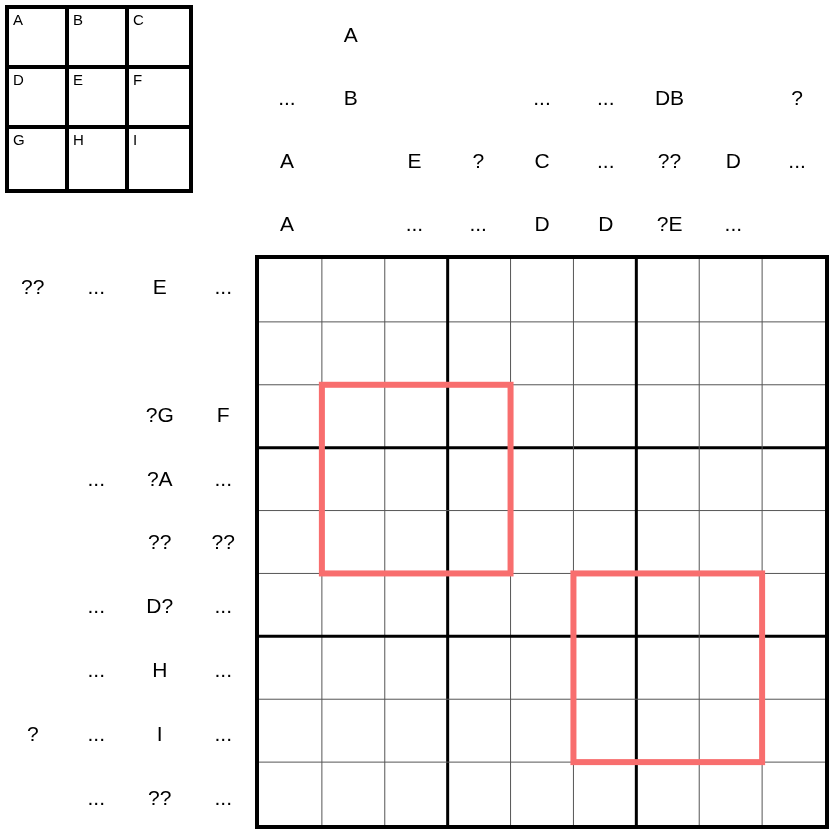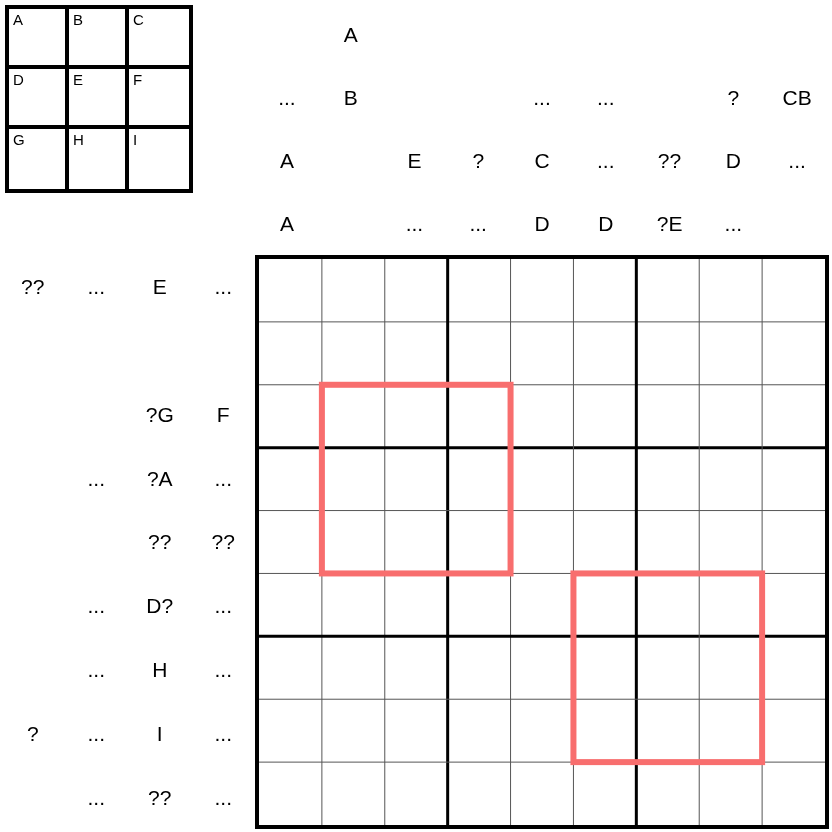--- a/index.html
+++ b/index.html
@@ -83,23 +83,23 @@
     <div class="clue-cell"></div>
     <div class="clue-cell"></div>
     <div class="clue-cell"></div>
     <div class="clue-cell"></div>
     <div class="clue-cell">...</div>
     <div class="clue-cell">B</div>
     <div class="clue-cell"></div>
     <div class="clue-cell"></div>
     <div class="clue-cell">...</div>
     <div class="clue-cell">...</div>
+    <div class="clue-cell">DB</div>
     <div class="clue-cell"></div>
     <div class="clue-cell">?</div>
-    <div class="clue-cell">CB</div>
     <div class="clue-cell">A</div>
     <div class="clue-cell"></div>
     <div class="clue-cell">E</div>
     <div class="clue-cell">?</div>
     <div class="clue-cell">C</div>
     <div class="clue-cell">...</div>
     <div class="clue-cell">??</div>
     <div class="clue-cell">D</div>
     <div class="clue-cell">...</div>
     <div class="clue-cell">A</div>

